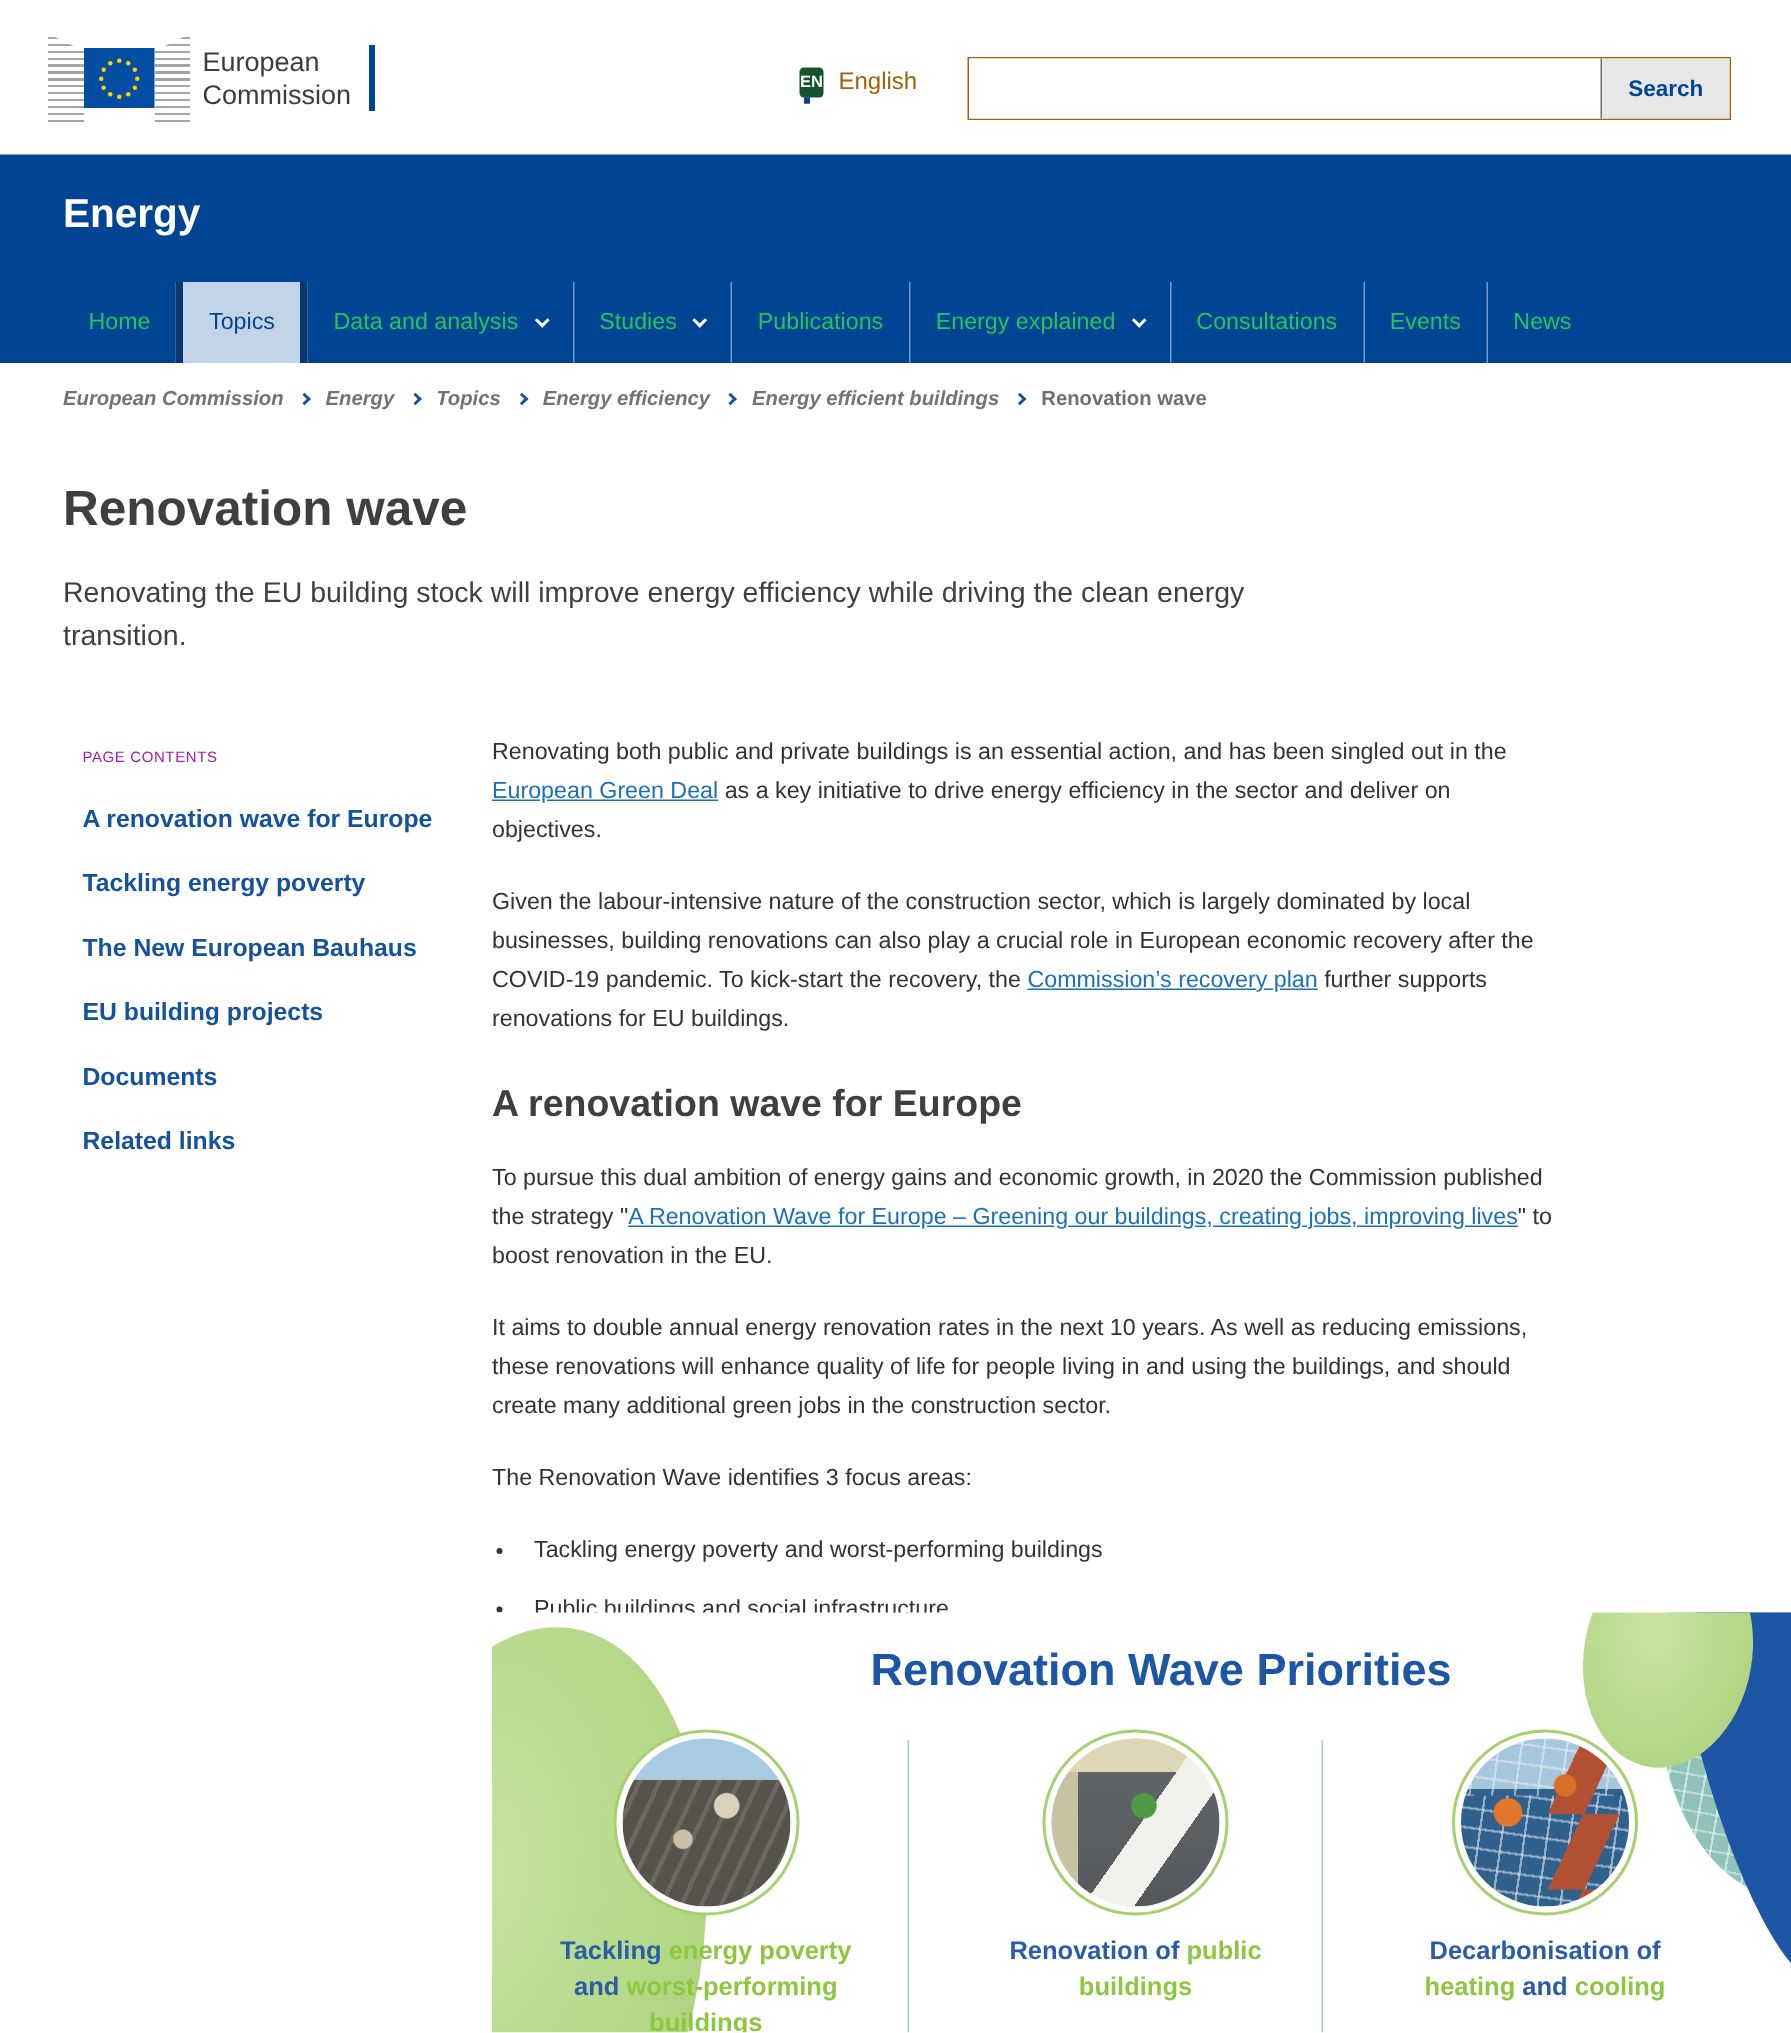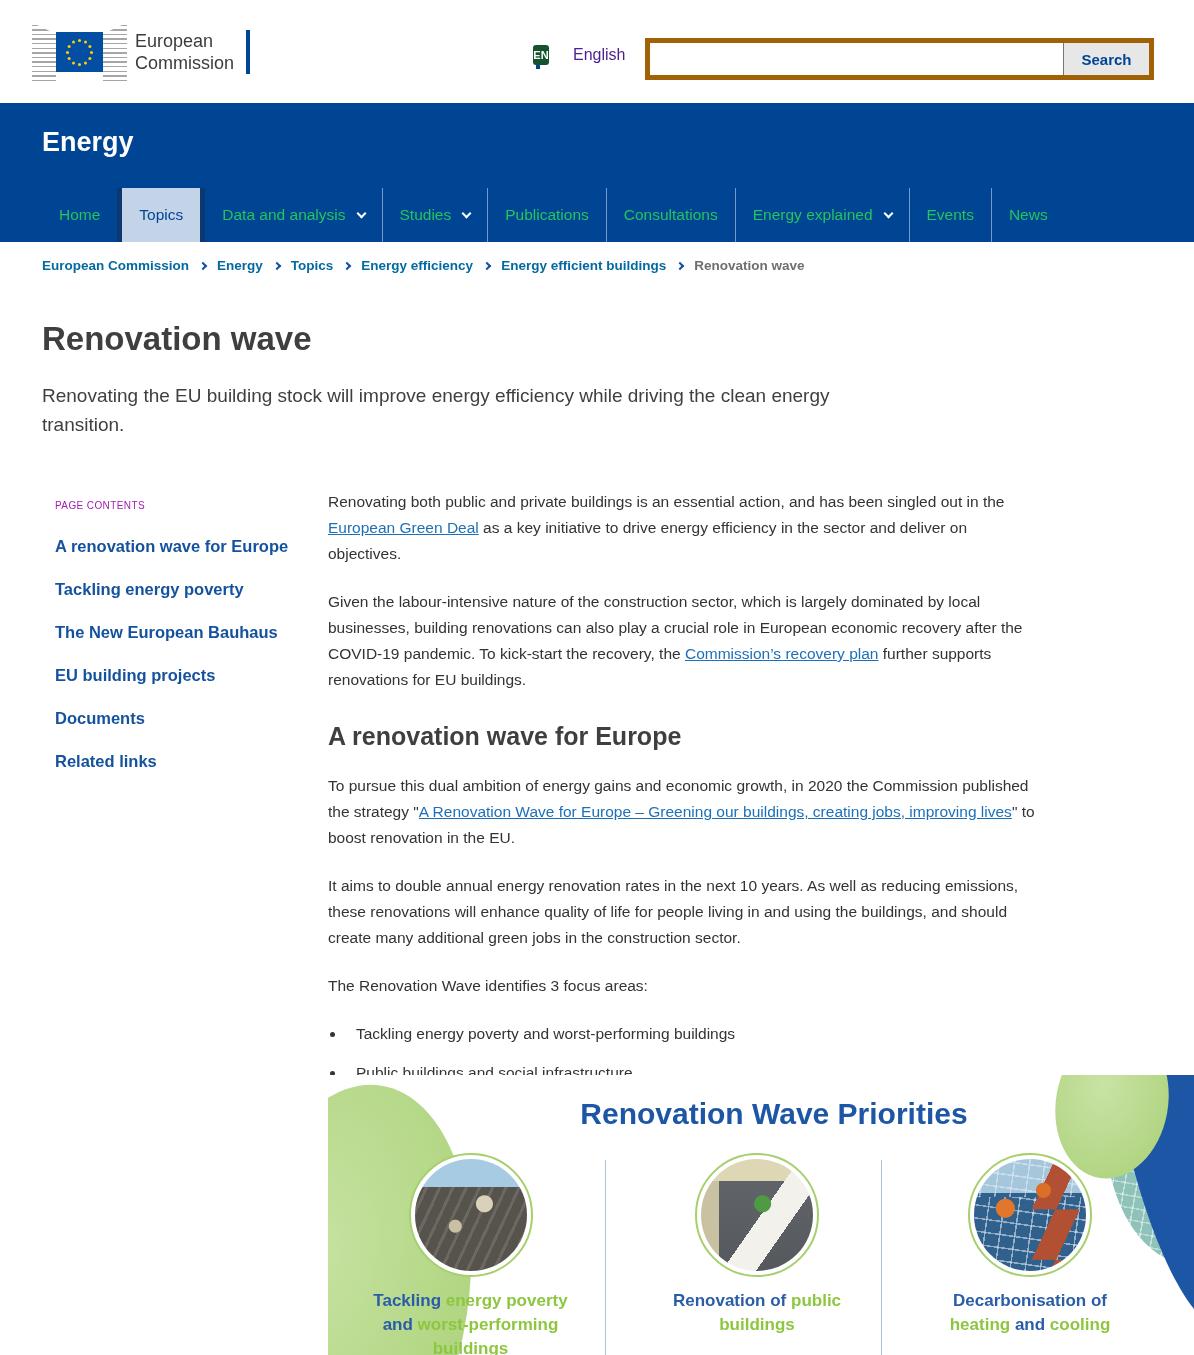--- a/index.html
+++ b/index.html
@@ -24,44 +24,44 @@
                   0 -12px 0 #ffcf00, 6px -10.4px 0 #ffcf00, 10.4px -6px 0 #ffcf00; }
   .logo-text { margin-left:8px; font-size:18px; line-height:22px; color:#3c3c3c; }
   .logo-bar { width:4px; height:44px; background:#004494; margin-left:12px; }
 
   .lang-wrap { position:absolute; left:533px; top:45px; display:flex; align-items:center; }
   .lang-badge { position:relative; width:16px; height:20px; background:#14532d; border-radius:3px;
       color:#fff; font-size:11px; font-weight:bold; display:flex; align-items:center; justify-content:center; }
   .lang-badge::after { content:""; position:absolute; left:3px; bottom:-4px;
       border:4px solid transparent; border-top-color:#004494; border-left-color:#004494;
       border-bottom:0; border-right:0; }
-  .lang-label { margin-left:24px; font-size:16px; color:#4c1d95; }
+  .lang-label { margin-left:10px; font-size:16px; color:#a16207; }
 
   .search-wrap { position:absolute; left:645px; top:38px; width:509px; height:42px;
-      border:5px solid #a16207; display:flex; background:#fff; }
+      border:1px solid #a16207; display:flex; background:#fff; }
   .search-input { flex:1; border:none; outline:none; height:100%; padding:0 10px; font-size:15px; }
   .search-btn { width:86px; height:100%; background:#e7e7e7; border:none; border-left:1px solid #767676;
       font-size:15px; font-weight:bold; color:#004494; cursor:pointer;
       font-family:"Liberation Sans", sans-serif; }
 
   
   .banner { position:absolute; left:0; top:103px; width:1194px; height:139px; background:#004494; }
   .banner-title { position:absolute; left:42px; top:24px; color:#fff; font-size:27px; font-weight:600; }
   .nav-row { position:absolute; left:42px; bottom:0; height:54px; display:flex; align-items:stretch; }
   .nav-item { display:flex; align-items:center; padding:0 17px; color:#22c55e; font-size:15.5px; white-space:nowrap; }
   .nav-item.sep { border-left:1px solid #7698c6; }
   .nav-item.active { background:#c3d4e8; color:#004494; font-weight:400;
       border-left:5px solid #0c3872; border-right:5px solid #0c3872; }
   .chev { display:inline-block; width:7px; height:7px; border-right:2px solid #fff;
       border-bottom:2px solid #fff; transform:rotate(45deg); margin-left:12px; margin-top:-4px; }
 
   
   .breadcrumb { position:absolute; left:42px; top:258px; font-size:13.5px; font-weight:bold;
       display:flex; align-items:center; }
-  .breadcrumb a { color:#0369a1; }
+  .breadcrumb a { color:#737373;font-style:italic; }
   .bc-sep { display:inline-block; width:6px; height:6px; border-top:2px solid #15529e;
       border-right:2px solid #15529e; transform:rotate(45deg); margin:0 11px; }
   .bc-current { color:#6f6f6f; }
 
   
   .page-title { position:absolute; left:42px; top:320px; font-size:33px; font-weight:bold; color:#3f3f3f; }
   .page-subtitle { position:absolute; left:42px; top:381px; width:860px; font-size:19px;
       line-height:29px; color:#3f3f3f; }
 
   
@@ -169,25 +169,25 @@
       <span class="chev"></span>
       </a>
     <a class="nav-item sep">
       <span>Studies</span>
       <span class="chev"></span>
       </a>
     <a class="nav-item sep">
       <span>Publications</span>
       </a>
     <a class="nav-item sep">
-      <span>Consultations</span>
-      </a>
-    <a class="nav-item sep">
       <span>Energy explained</span>
       <span class="chev"></span>
+      </a>
+    <a class="nav-item sep">
+      <span>Consultations</span>
       </a>
     <a class="nav-item sep">
       <span>Events</span>
       </a>
     <a class="nav-item sep">
       <span>News</span>
       </a>
   </nav>
 </div>
 

